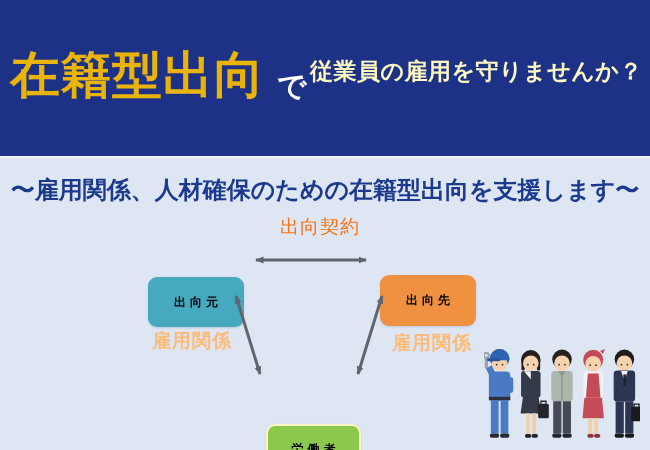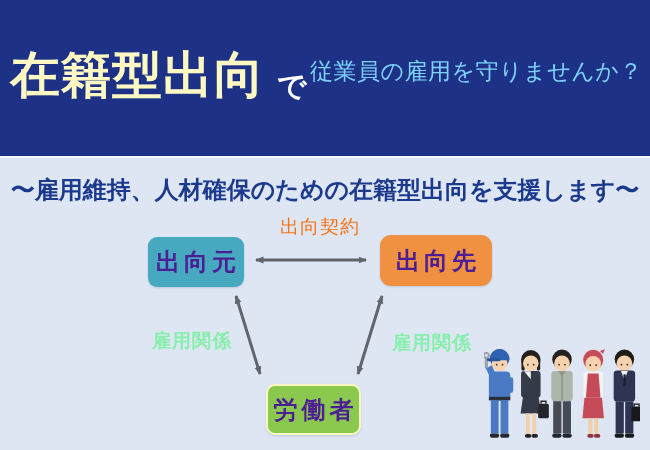--- a/index.html
+++ b/index.html
@@ -6,30 +6,30 @@
   body{
     width:650px;height:450px;position:relative;overflow:hidden;
     background:#1d3287;
     font-family:"Liberation Sans","DejaVu Sans",sans-serif;
   }
   .stage{position:absolute;inset:0;width:650px;height:450px;}
 
   
   .hdr-main{
     position:absolute;left:10px;top:50px;
-    color:#fef9c3;font-size:50px;font-weight:800;line-height:1;
+    color:#eab308;font-size:50px;font-weight:800;line-height:1;
     letter-spacing:1px;white-space:nowrap;
   }
   .hdr-particle{
     position:absolute;left:277px;top:72px;
     color:#ffffff;font-size:29px;font-weight:800;line-height:1;
   }
   .hdr-sub{
     position:absolute;left:310px;top:56px;
-    color:#7dd3fc;font-size:23px;font-weight:400;line-height:31px;
+    color:#fef9c3;font-size:23px;font-weight:700;line-height:31px;
     white-space:nowrap;letter-spacing:0.5px;
   }
 
   
   .panel{
     position:absolute;left:0;top:156px;width:650px;height:294px;
     background:#dee6f3;
     border-top:2px solid #f2f5fb;
   }
   .panel-title{
@@ -39,48 +39,49 @@
   }
 
   
   .lbl-contract{
     position:absolute;left:280px;top:214px;
     color:#f97316;font-size:19px;font-weight:500;letter-spacing:1px;
   }
   .dbox{
     position:absolute;border-radius:9px;
     display:flex;align-items:center;justify-content:center;
-    color:#4c1d95;font-weight:800;font-size:24px;letter-spacing:4px;
+    color:#000000;font-weight:800;font-size:12px;letter-spacing:4px;
     text-indent:4px;
     box-shadow:0 1px 2px rgba(40,60,110,0.18);
+    margin-top:40px;
   }
   .dbox-src{left:148px;top:237px;width:96px;height:50px;background:#46a9c0;}
-  .dbox-dst{left:380px;top:235px;width:112px;height:51px;background:#ef9140;border-radius:11px;}
+  .dbox-dst{left:380px;top:235px;width:96px;height:51px;background:#ef9140;}
   .dbox-wrk{left:266px;top:384px;width:95px;height:51px;background:#8bc84e;border:2px solid #fef9c3;box-sizing:border-box;}
   .lbl-emp{
-    position:absolute;color:#86efac;font-size:19px;font-weight:800;letter-spacing:1px;
+    position:absolute;color:#fdba74;font-size:19px;font-weight:800;letter-spacing:1px;
   }
   .lbl-emp.left{left:152px;top:328px;}
   .lbl-emp.right{left:392px;top:330px;}
   .arrows{position:absolute;inset:0;pointer-events:none;}
   .people{position:absolute;left:484px;top:338px;width:156px;height:104px;}
 </style>
 </head>
 <body>
 
 <div class="stage">
 
   <div class="hdr-main">在籍型出向</div>
   <div class="hdr-particle">で</div>
   <div class="hdr-sub">
     <div>従業員の雇用を守りませんか？</div>
   </div>
 
   <div class="panel"></div>
-  <div class="panel-title">〜雇用維持、人材確保のための在籍型出向を支援します〜</div>
+  <div class="panel-title">〜雇用関係、人材確保のための在籍型出向を支援します〜</div>
 
   <div class="lbl-contract">出向契約</div>
   <div class="dbox dbox-src">出向元</div>
   <div class="dbox dbox-dst">出向先</div>
   <div class="dbox dbox-wrk">労働者</div>
   <div class="lbl-emp left">雇用関係</div>
   <div class="lbl-emp right">雇用関係</div>
 
   <svg class="arrows" width="650" height="450" viewBox="0 0 650 450" aria-hidden="true">
     <defs>

